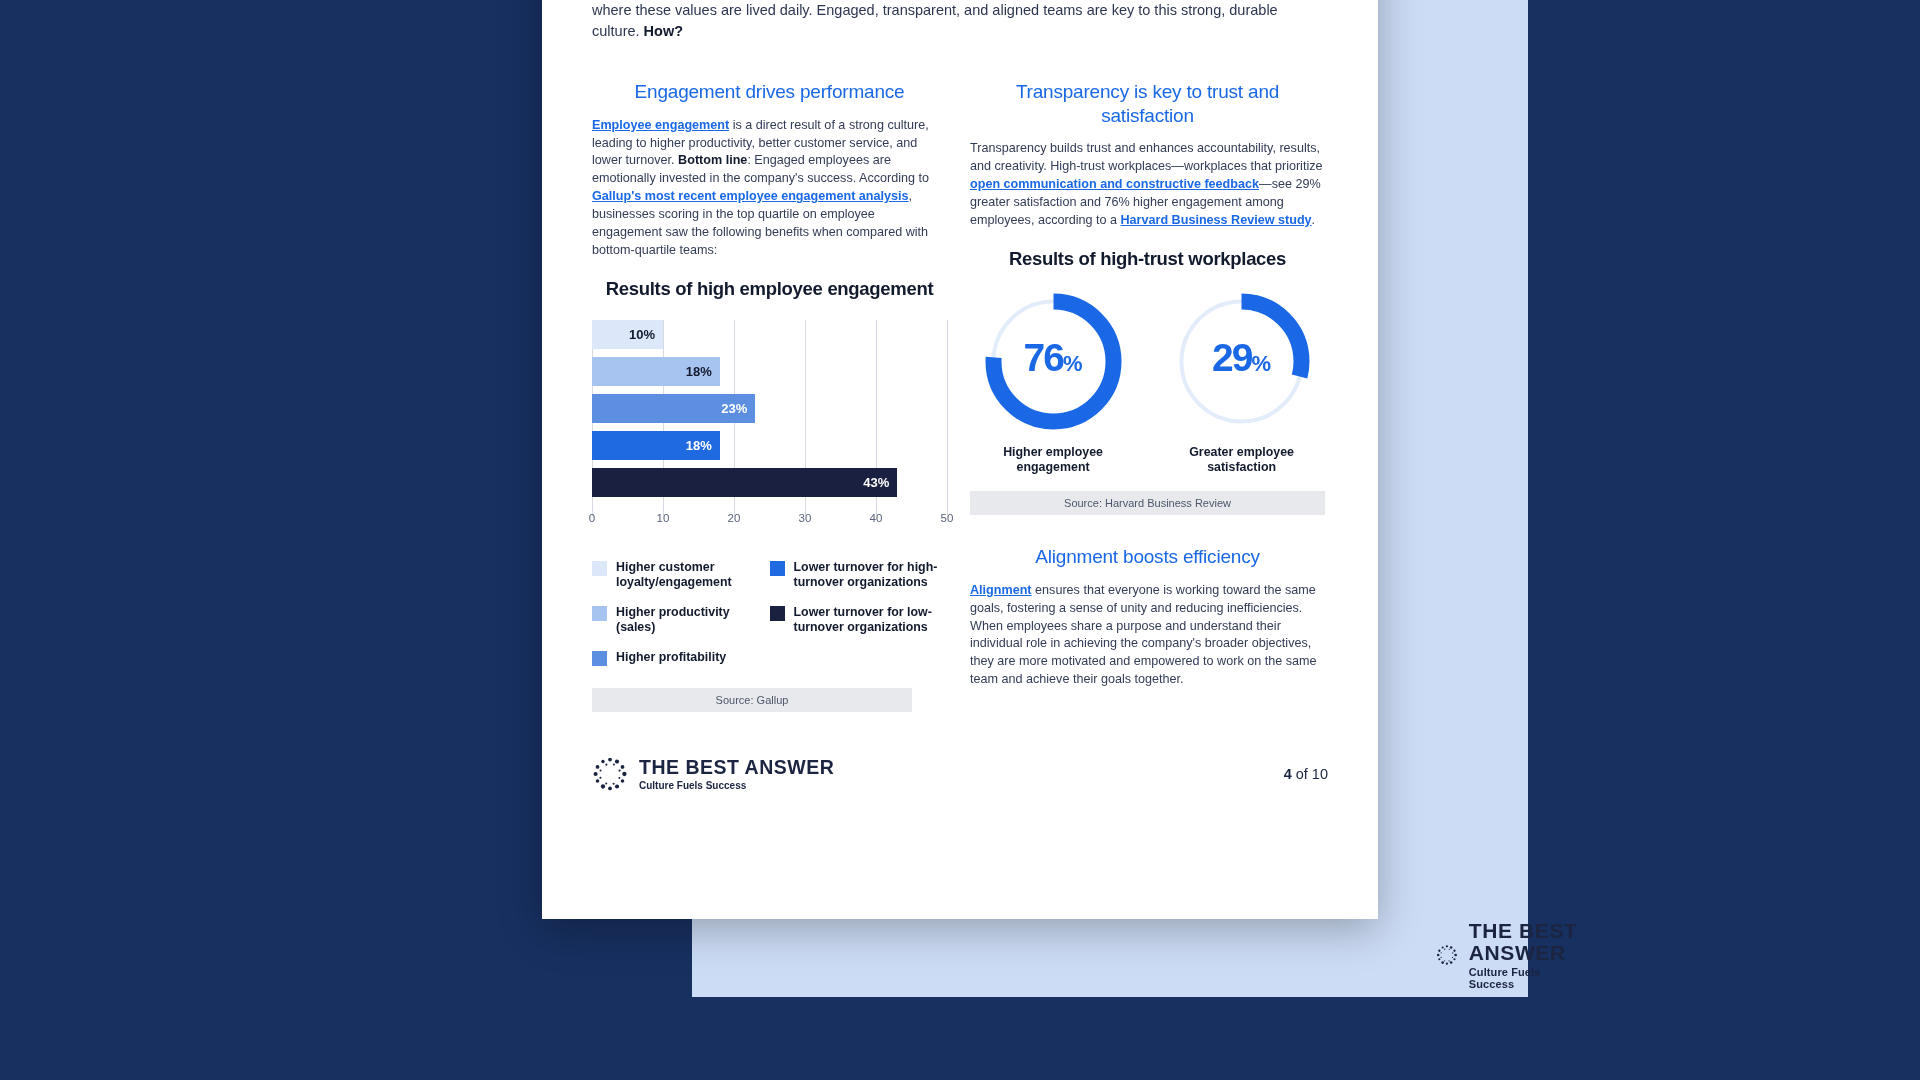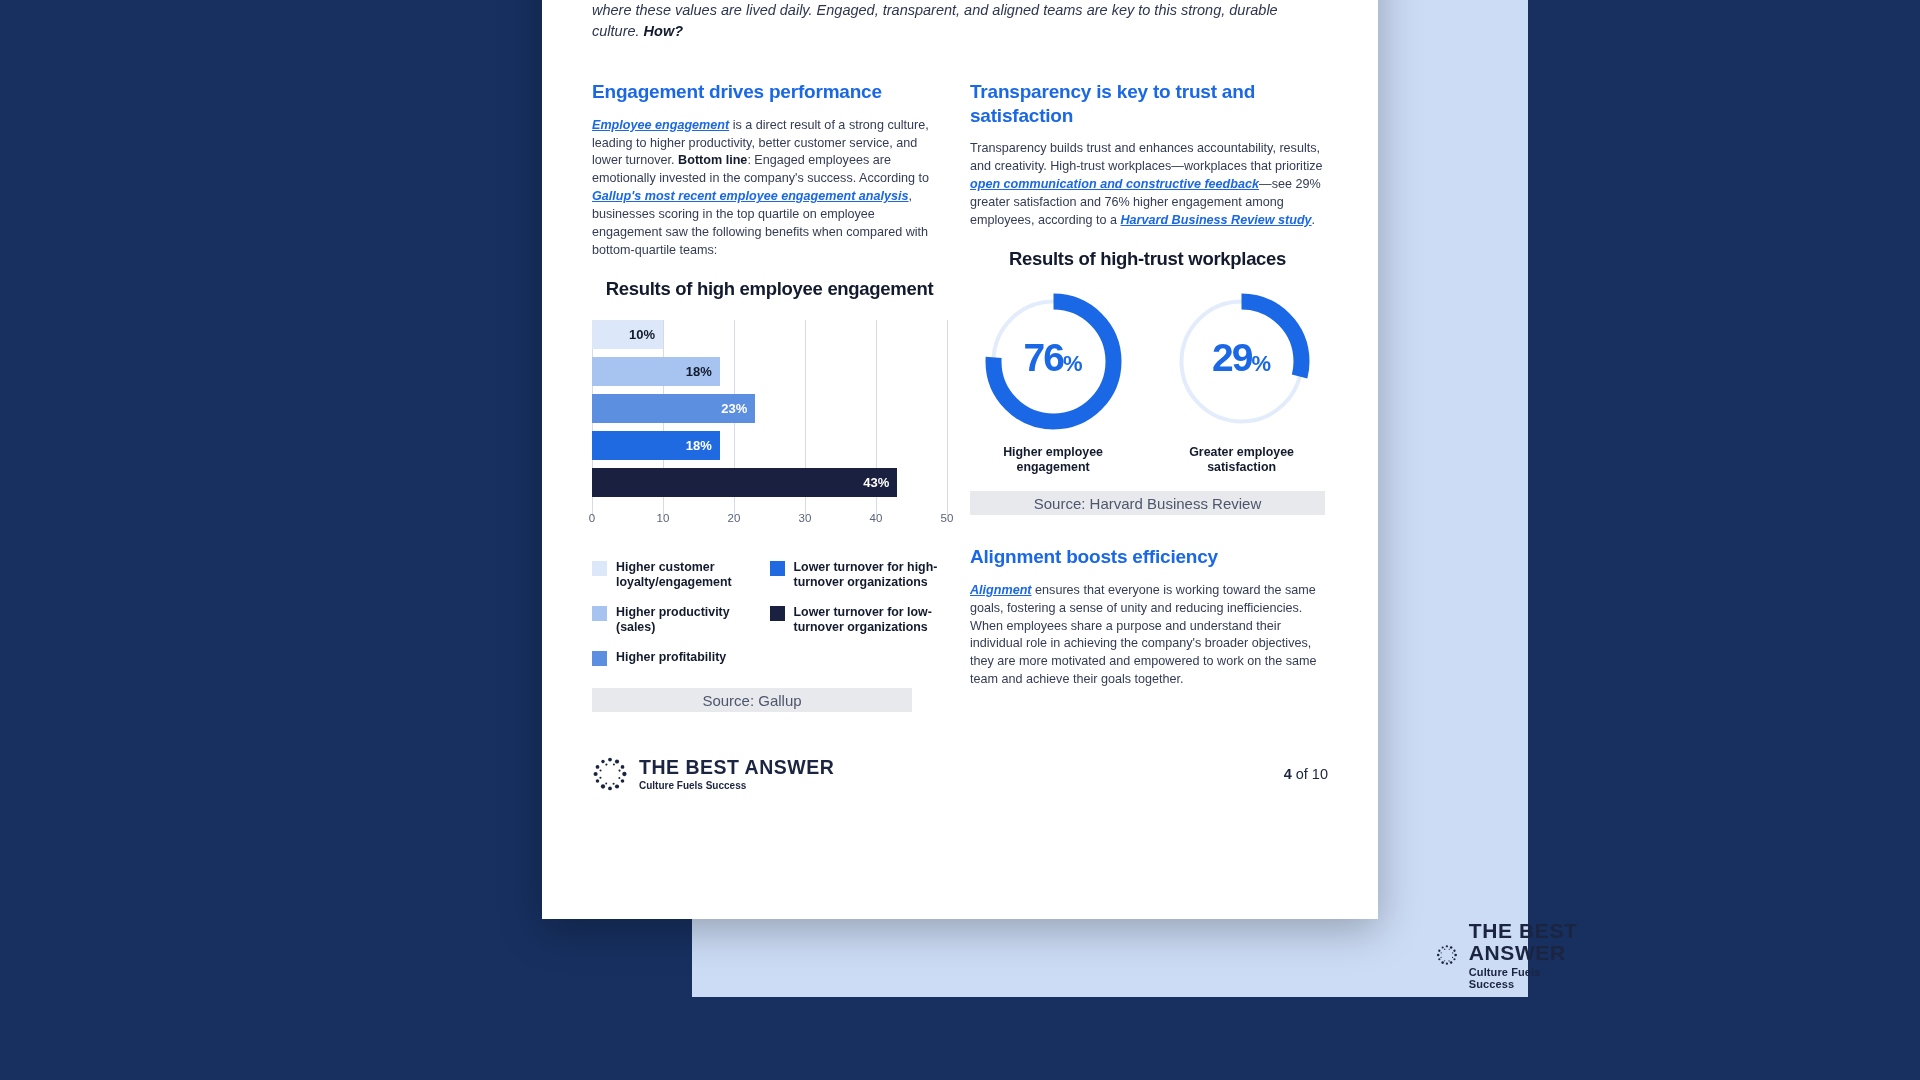--- a/index.html
+++ b/index.html
@@ -46,51 +46,50 @@
     box-shadow: 0 10px 40px rgba(0,0,0,0.28);
     padding: 0 50px;
     overflow: hidden;
   }
 
   .intro-para {
     margin-top: 84px;
     font-size: 14.5px;
     line-height: 1.48;
     color: #2d3650;
-    font-style: italic;
   }
   .intro-para b { font-weight: 700; color: #121a2e; }
 
   .cols {
     display: flex;
     gap: 23px;
     margin-top: 37px;
   }
   .col-left  { width: 355px; }
   .col-right { width: 355px; }
 
   .sec-head {
     color: #1a68e5;
     font-size: 19px;
-    font-weight: 700;
+    font-weight: 400;
     line-height: 1.25;
     letter-spacing: -0.2px;
     margin-bottom: 13px;
+    text-align: center;
   }
   .sec-body {
     font-size: 12.6px;
     line-height: 1.42;
     color: #333c55;
   }
   .sec-body b { font-weight: 700; color: #121a2e; }
   .lk {
     color: #1a68e5;
     text-decoration: underline;
     font-weight: 600;
-    font-style: italic;
   }
 
   
   .chart-title {
     text-align: center;
     font-size: 18.5px;
     font-weight: 700;
     color: #121a2e;
     letter-spacing: -0.3px;
     margin-top: 18px;
@@ -143,21 +142,21 @@
   .swatch { width: 15px; height: 15px; flex: 0 0 15px; margin-top: 1px; }
   .legend-label {
     font-size: 12.4px; font-weight: 700; color: #121a2e; line-height: 1.22;
   }
 
   .source-bar {
     margin-top: 22px;
     background: #e8e9ec;
     height: 24px;
     display: flex; align-items: center; justify-content: center;
-    font-size: 15px;
+    font-size: 11px;
     color: #4d566c;
   }
   .source-bar.wide { width: 320px; }
 
   
   .donuts {
     display: flex; justify-content: center; gap: 22px;
     margin-top: 2px;
   }
   .donut-wrap { display: flex; flex-direction: column; align-items: center; }

